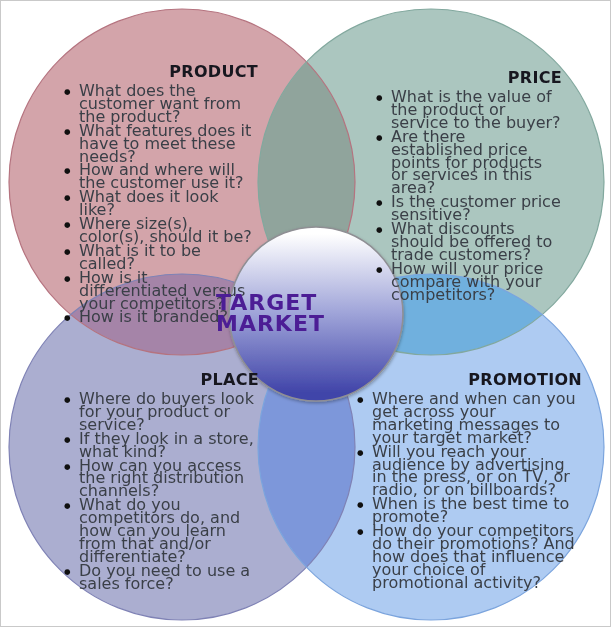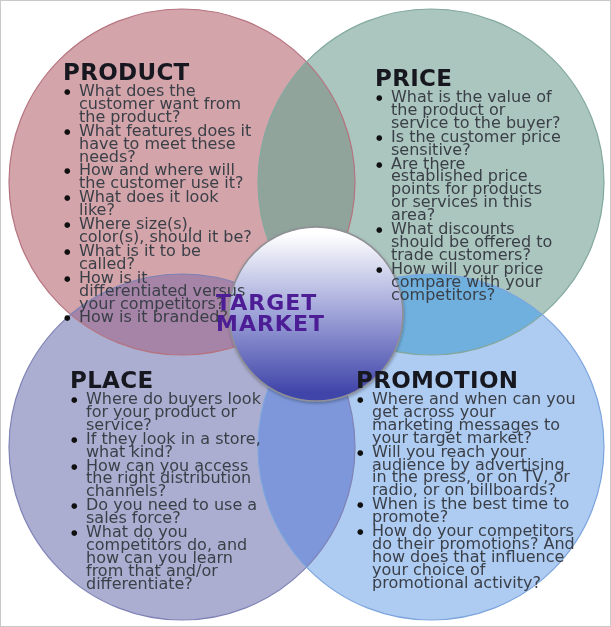--- a/index.html
+++ b/index.html
@@ -11,25 +11,26 @@
     overflow: hidden;
     font-family: "DejaVu Sans", sans-serif;
     border: 1px solid #c9c9c9;
     box-sizing: border-box;
   }
   .venn-svg { position: absolute; left: 0; top: 0; }
 
   .section { position: absolute; color: #3a3f47; }
   .section h2 {
     margin: 0 0 3px 0;
-    font-size: 23px;
+    font-size: 16px;
     line-height: 20px;
     font-weight: bold;
     color: #17171f;
     letter-spacing: 0.3px;
+    text-align: right;
   }
   .section ul {
     margin: 2px 0 0 0;
     padding: 0;
     list-style: none;
     font-size: 16px;
     line-height: 12.9px;
   }
   .section ul li {
     position: relative;
@@ -39,21 +40,21 @@
   .section ul li::before {
     content: "●";
     position: absolute;
     left: 1px;
     top: 1px;
     font-size: 7.5px;
     color: #101010;
   }
   .section-product   { left: 62px;  top: 61px;  width: 195px; }
   .section-price     { left: 374px; top: 67px;  width: 187px; }
-  .section-place     { left: 69px;  top: 369px; width: 196px; }
+  .section-place     { left: 62px;  top: 369px; width: 196px; }
   .section-promotion { left: 355px; top: 369px; width: 226px; }
 
   .center-label {
     position: absolute;
     left: 215px;
     top: 291px;
     width: 200px;
     color: #4c1d95;
     font-weight: bold;
     font-size: 22px;
@@ -130,35 +131,35 @@
         <li>What is it to be called?</li>
         <li>How is it differentiated versus your competitors?</li>
         <li>How is it branded?</li>
       </ul>
   </div>
 
   <div class="section section-price">
     <h2>PRICE</h2>
     <ul>
         <li>What is the value of the product or service to the buyer?</li>
+        <li>Are there established price points for products or services in this area?</li>
         <li>Is the customer price sensitive?</li>
-        <li>Are there established price points for products or services in this area?</li>
         <li>What discounts should be offered to trade customers?</li>
         <li>How will your price compare with your competitors?</li>
       </ul>
   </div>
 
   <div class="section section-place">
     <h2>PLACE</h2>
     <ul>
         <li>Where do buyers look for your product or service?</li>
         <li>If they look in a store, what kind?</li>
         <li>How can you access the right distribution channels?</li>
+        <li>What do you competitors do, and how can you learn from that and/or differentiate?</li>
         <li>Do you need to use a sales force?</li>
-        <li>What do you competitors do, and how can you learn from that and/or differentiate?</li>
       </ul>
   </div>
 
   <div class="section section-promotion">
     <h2>PROMOTION</h2>
     <ul>
         <li>Where and when can you get across your marketing messages to your target market?</li>
         <li>Will you reach your audience by advertising in the press, or on TV, or radio, or on billboards?</li>
         <li>When is the best time to promote?</li>
         <li>How do your competitors do their promotions? And how does that influence your choice of promotional activity?</li>

